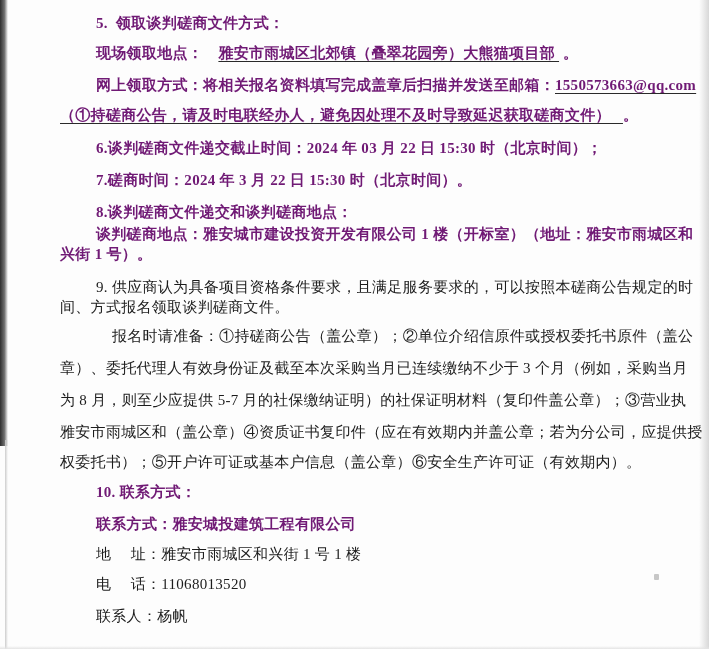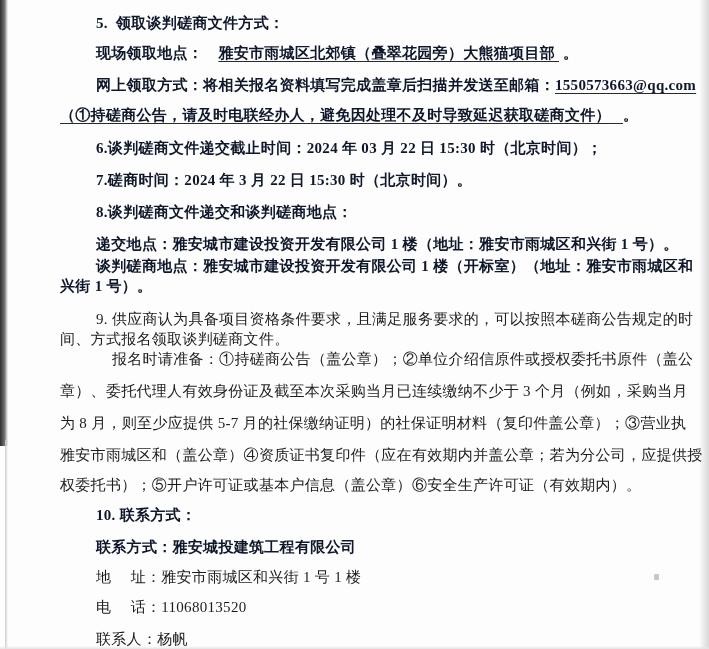--- a/index.html
+++ b/index.html
@@ -19,32 +19,32 @@
     position:absolute; left:60px; top:0;
     width:608px;
   }
   .line {
     white-space:pre;
     font-size:15px;
     line-height:20px;
     height:20px;
     letter-spacing:0.3px;
   }
-  .b { font-weight:bold; color:#0f172a; }
+  .b { font-weight:bold; color:#701a75; }
   .ind1 { padding-left:36px; }
   .ind2 { padding-left:52px; }
   .u {
     text-decoration:underline;
     text-underline-offset:3px;
     text-decoration-thickness:1px;
     text-decoration-color:#2a2a2a;
     text-align:center;
   }
   .m0{margin-top:0} .m2{margin-top:2px} .m8{} .m9{margin-top:12px}
-  .m10{margin-top:10px} .m12{margin-top:12px} .m13{margin-top:13px} .m14{margin-top:0}
+  .m10{margin-top:10px} .m12{margin-top:12px} .m13{margin-top:13px} .m14{margin-top:9px}
   .edge-left {
     position:absolute; left:0; top:0; width:8px; height:446px;
     background:linear-gradient(to right,#2e2e2e 0%,#6f6f6f 55%,rgba(160,160,160,0) 100%);
   }
   .edge-left-faint {
     position:absolute; left:5px; top:440px; width:3px; height:209px;
     background:linear-gradient(to right,#cccccc,rgba(230,230,230,0));
   }
   .edge-right {
     position:absolute; right:0; top:0; width:10px; height:649px;
@@ -79,21 +79,20 @@
     <div class="line b ind1 m12"><span>网上领取方式：将相关报名资料填写完成盖章后扫描并发送至邮箱：</span><span class="u">1550573663@qq.com</span></div>
 
     <div class="line b m10"><span class="u">（①持磋商公告，请及时电联经办人，避免因处理不及时导致延迟获取磋商文件）   </span><span>。</span></div>
 
     <div class="line b ind1 m13">6.谈判磋商文件递交截止时间：2024 年 03 月 22 日 15:30 时（北京时间）；</div>
 
     <div class="line b ind1 m9">7.磋商时间：2024 年 3 月 22 日 15:30 时（北京时间）。</div>
 
     <div class="line b ind1 m9">8.谈判磋商文件递交和谈判磋商地点：</div>
 
-    <div class="line b ind1 m9">递交地点：雅安城市建设投资开发有限公司 1 楼（地址：雅安市雨城区和兴街 1 号）。</div>
 
     <div class="line b ind1 m2">谈判磋商地点：雅安城市建设投资开发有限公司 1 楼（开标室）（地址：雅安市雨城区和</div>
 
     <div class="line b m0">兴街 1 号）。</div>
 
     <div class="line ind1 m13">9. 供应商认为具备项目资格条件要求，且满足服务要求的，可以按照本磋商公告规定的时</div>
 
     <div class="line m8">间、方式报名领取谈判磋商文件。</div>
 
     <div class="line ind2 m14">报名时请准备：①持磋商公告（盖公章）；②单位介绍信原件或授权委托书原件（盖公</div>

